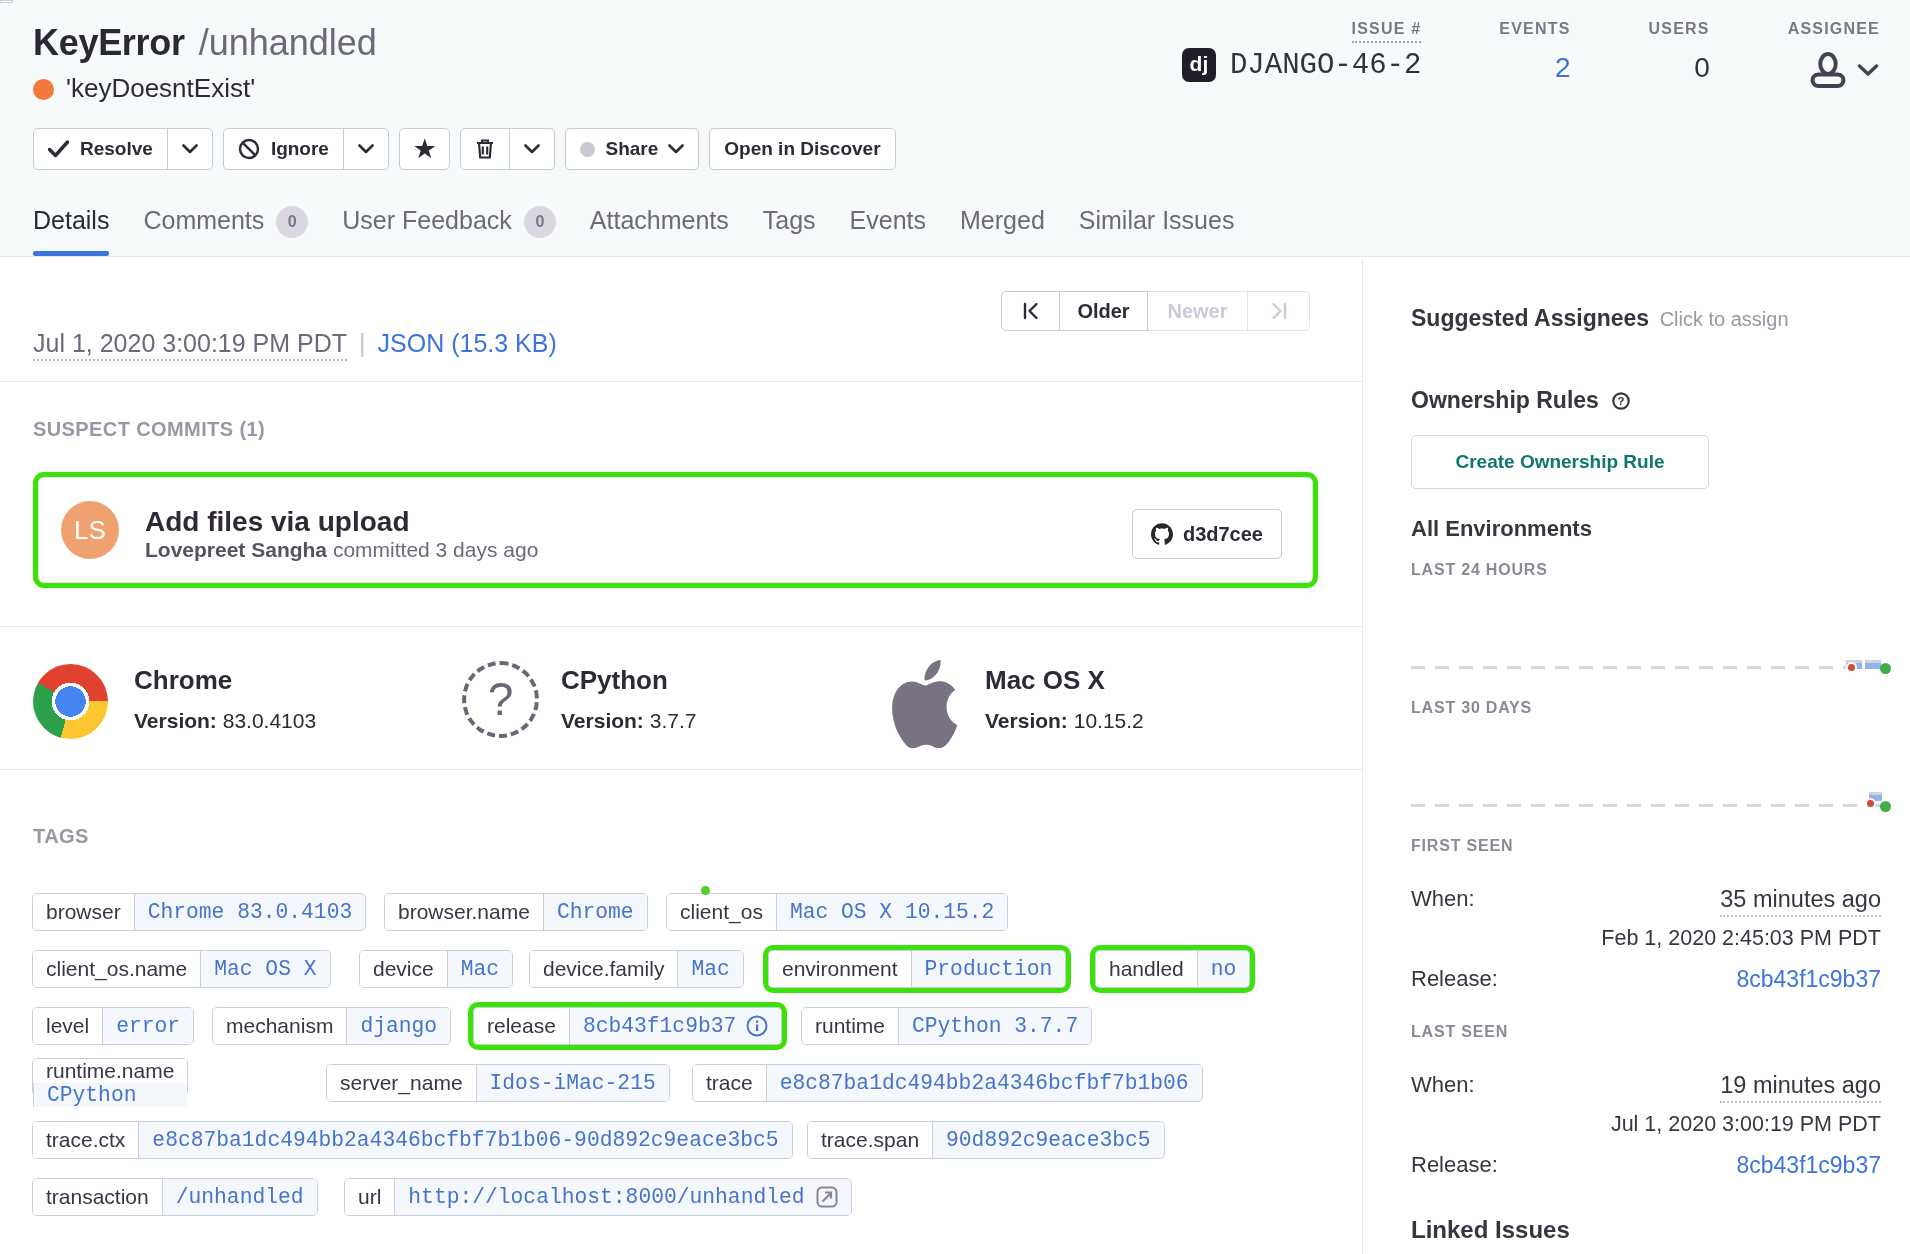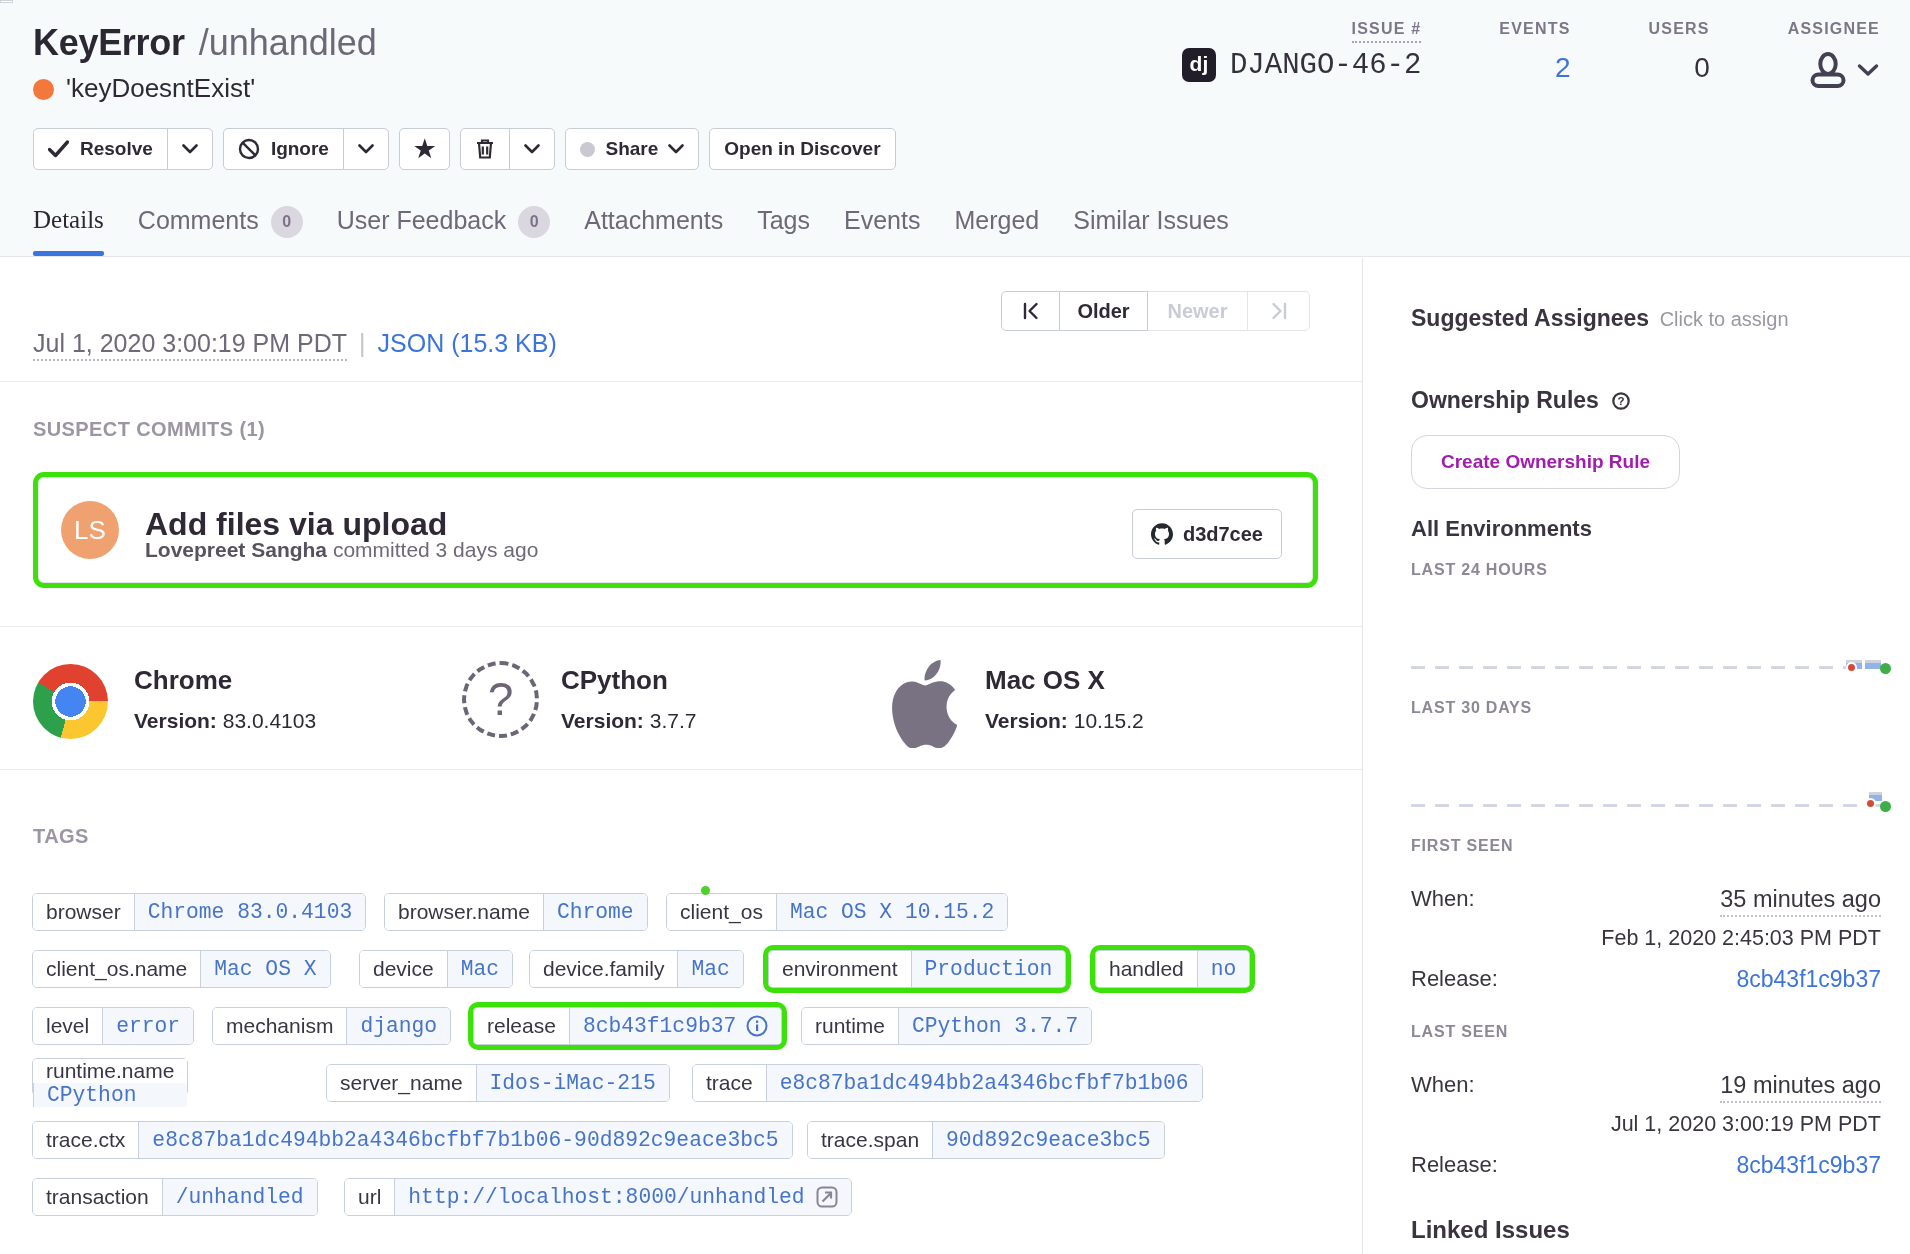--- a/index.html
+++ b/index.html
@@ -31,21 +31,21 @@
 .btn { background:#fff; border:1px solid #c8ccd4; border-radius:5px; height:42px; display:flex; align-items:center; font-size:19px; font-weight:bold; color:#2f2936; }
 .btngrp { display:flex; height:42px; margin-right:10px; border:1px solid #c8ccd4; border-radius:5px; background:#fff; }
 .btngrp .seg { display:flex; align-items:center; padding:0 14px; font-size:19px; font-weight:bold; color:#2f2936; }
 .btngrp .seg + .seg { border-left:1px solid #c8ccd4; }
 .btnrow .single { margin-right:10px; padding:0 14px; }
 svg.ic { display:block; }
 
 
 .tabs { position:absolute; left:33px; top:206px; display:flex; font-size:25px; color:#6e6878; }
 .tab { margin-right:34px; padding-bottom:18px; position:relative; display:flex; align-items:flex-start;}
-.tab.active { color:#2b2733;font-family:Liberation Serif, serif; }
+.tab.active { color:#2b2733; }
 .tab.active::after { content:""; position:absolute; left:0; right:0; bottom:0px; height:5px; background:#3c74dd; border-radius:2px;}
 .badge { background:#dbd7e1; color:#7a7488; width:32px; height:32px; border-radius:50%; font-size:16px; font-weight:bold; text-align:center; line-height:32px; margin-left:12px; margin-top:0px;}
 
 
 .main { position:absolute; left:0; top:258px; width:1362px; height:996px; background:#fff; }
 .evhead { position:absolute; left:0; top:0; width:100%; height:124px; border-bottom:1px solid #e8eaee; }
 .evtitle { position:absolute; left:33px; top:33px; font-size:27px; }
 .evtitle b { color:#2f2936; }
 .evtitle .id { color:#3d74db; }
 .evdate { position:absolute; left:33px; top:71px; font-size:25px; color:#6e6878; }
@@ -58,21 +58,21 @@
 .pager .pbtn.older { border-left:none; width:88px; }
 .pager .pbtn.dis { color:#c9ccd8; border-color:#e2e4ea; border-left:none;}
 .pager .pbtn.newer { width:100px; }
 .pager .pbtn.last { border-radius:0 5px 5px 0; width:62px; }
 
 .commits { position:absolute; left:0; top:124px; width:100%; height:245px; border-bottom:1px solid #e8eaee; }
 .seclabel { font-size:20px; font-weight:bold; color:#9b95a4; letter-spacing:0.4px; }
 .commits .seclabel { position:absolute; left:33px; top:36px; }
 .commitcard { position:absolute; left:38px; top:95px; width:1275px; height:106px; background:#fff; border:1px solid #e4e6ea; border-radius:6px; outline:5px solid #3ce109; }
 .avatar { position:absolute; left:22px; top:23px; width:58px; height:58px; border-radius:50%; background:#efa170; color:#fff; font-size:26px; text-align:center; line-height:59px; }
-.ctitle { position:absolute; left:106px; top:28px; font-size:32px; font-weight:bold; color:#2f2936; }
+.ctitle { position:absolute; left:106px; top:28px; font-size:28px; font-weight:bold; color:#2f2936; }
 .csub { position:absolute; left:106px; top:60px; font-size:21px; color:#6e6878; }
 .csub b { color:#57525e; }
 .cbtn { position:absolute; right:30px; top:31px; height:50px; border:1px solid #c8ccd4; border-radius:5px; display:flex; align-items:center; padding:0 18px; font-size:20px; font-weight:bold; color:#2f2936; background:#fff;}
 .cbtn svg { margin-right:10px; }
 
 .contexts { position:absolute; left:0; top:369px; width:100%; height:143px; border-bottom:1px solid #e8eaee; }
 .ctx { position:absolute; top:0; height:100%; width:430px; }
 .ctx .abs { white-space:nowrap; }
 .ctxname { font-size:26px; font-weight:bold; color:#2f2936; }
 .ctxver { font-size:21px; color:#2f2936; margin-top:13px; }
@@ -340,21 +340,21 @@
 
 <div class="sidebar">
   <div class="sb" style="top:47px;"><span class="sbh" style="font-size:23px;">Suggested Assignees</span> <span style="font-size:20px;color:#9c96a4;margin-left:6px;">Click to assign</span></div>
   <div class="sb" style="top:129px;"><span class="sbh" style="font-size:23px;">Ownership Rules</span>
     <svg class="ic" style="display:inline-block;vertical-align:-2px;margin-left:9px;" width="18" height="18" viewBox="0 0 18 18" fill="none">
         <circle cx="9" cy="9" r="7.7" stroke="#39343f" stroke-width="2.2"></circle>
         <text x="9" y="13.2" font-size="11.5" font-weight="bold" fill="#39343f" text-anchor="middle" font-family="Liberation Sans">?</text>
       </svg>
   </div>
   <div class="sb" style="top:177px;">
-      <div style="width:269px;height:54px;border:1px solid #d4d6dd;border-radius:16px;background:#fff;display:flex;align-items:center;justify-content:center;font-size:19px;font-weight:bold;color:#a21caf;">Create Ownership Rule</div>
+      <div style="width:298px;height:54px;border:1px solid #d4d6dd;border-radius:5px;background:#fff;display:flex;align-items:center;justify-content:center;font-size:19px;font-weight:bold;color:#0f766e;">Create Ownership Rule</div>
     </div>
   <div class="sb sbh" style="top:258px;">All Environments</div>
   <div class="sb sbsmall" style="top:303px;">LAST 24 HOURS</div>
 
   <div class="dashline" style="top:408px;"></div>
   <div class="abs" style="left:483px;top:402px;width:16px;height:9px;background:#92b2ec;border-top:3px solid #ced2de;"></div>
   <div class="abs" style="left:502px;top:402px;width:16px;height:9px;background:#92b2ec;border-top:3px solid #ced2de;"></div>
   <div class="cdot" style="left:483px;top:404px;width:11px;height:11px;background:#d34a36;border:2px solid #fff;"></div>
   <div class="cdot" style="left:517px;top:405px;width:11px;height:11px;background:#3fae49;"></div>
 

